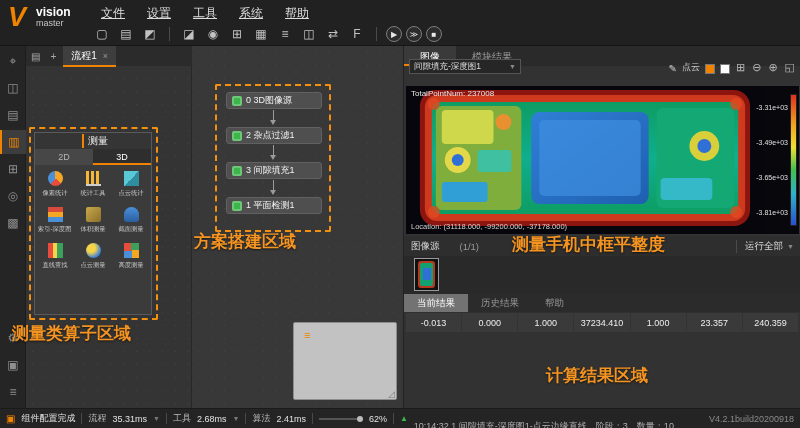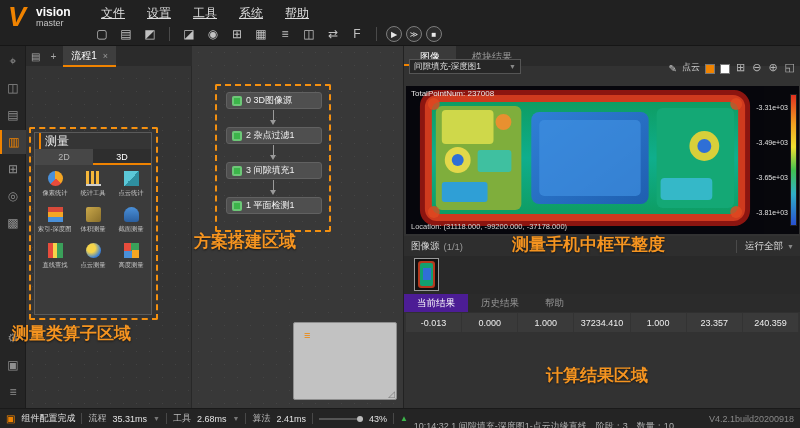--- a/index.html
+++ b/index.html
@@ -29,21 +29,21 @@
   
   .flowpanel { position:absolute; left:26px; top:46px; width:166px; height:362px; background:#343434; border-right:1px solid #282828;
     background-image:radial-gradient(circle,#434343 0.8px,transparent 0.9px); background-size:13px 13px; }
   .fp-header { position:absolute; left:0; top:0; width:166px; height:20px; background:#2b2b2b; display:flex; align-items:center; }
   .fp-icon { font-size:10px; color:#a8a8a8; padding:0 5px; }
   .fp-tab { margin-left:2px; padding:3px 8px 2px 8px; background:#3e3e3e; color:#fff; font-size:10px; border-bottom:2px solid #f08300; display:flex; gap:6px; align-items:center; }
   .fp-tab-close { color:#999; font-size:9px; }
 
   
   .measure { position:absolute; left:34px; top:132px; width:118px; height:183px; background:#3b3b3b; border:1px solid #5a5a5a; z-index:5; }
-  .m-title { height:16px; display:flex; align-items:center; font-size:12px; color:#eee; padding-left:4px; background:#353535; }
+  .m-title { height:16px; display:flex; align-items:center; font-size:10px; color:#eee; padding-left:4px; background:#353535;justify-content:center; }
   .m-title span { border-left:2px solid #f08300; padding-left:4px; }
   .m-tabs { display:flex; height:16px; }
   .m-tab { flex:1; display:flex; align-items:center; justify-content:center; font-size:9px; background:#474747; color:#b5b5b5; }
   .m-tab.active { background:#2e2e2e; color:#fff; box-shadow:inset 0 -2px 0 #f08300; }
   .m-grid { display:grid; grid-template-columns:repeat(3,1fr); padding:3px 1px; row-gap:3px; }
   .m-op { display:flex; flex-direction:column; align-items:center; gap:2px; padding:3px 0; }
   .op-icon { width:15px; height:15px; }
   .i0 { border-radius:50%; background:conic-gradient(#f5a623 0 130deg,#e74c3c 130deg 220deg,#4a90d9 220deg 360deg); }
   .i1 { background:repeating-linear-gradient(90deg,#f5b73a 0 3px,transparent 3px 5px); border-bottom:2px solid #cfcfcf; }
   .i2 { background:linear-gradient(135deg,#5bc8d8 50%,#2f8fa0 50%); }
@@ -86,30 +86,30 @@
 
   .viewport { position:absolute; left:2px; top:40px; width:393px; height:148px; background:#07070c; overflow:hidden; }
   .viewport svg.heat { position:absolute; left:0; top:0; width:358px; height:148px; }
   .ov-points { position:absolute; left:5px; top:3px; font-size:8px; color:#e8e8e8; z-index:3; }
   .ov-location { position:absolute; left:5px; bottom:3px; font-size:7.5px; color:#d2d2d2; z-index:3; }
   .colorbar { position:absolute; right:2px; top:8px; height:132px; display:flex; z-index:3; }
   .cb-labels { display:flex; flex-direction:column; justify-content:space-between; align-items:flex-end; font-size:7px; color:#e0e0e0; margin-right:2px; padding:10px 0; }
   .cb-bar { width:7px; height:132px; background:linear-gradient(180deg,#e03020 0%,#f0a020 22%,#f0e030 40%,#40c050 58%,#30b0c8 76%,#2850d0 100%); border:1px solid #222; }
 
   .src-row { position:absolute; left:0; top:190px; width:397px; height:20px; background:#2e2e2e; display:flex; align-items:center; padding:0 7px; font-size:9.5px; gap:4px; }
-  .src-page { color:#999; }
+  .src-page { color:#999;margin-left:16px; }
   .run-all { display:flex; align-items:center; gap:4px; border-left:1px solid #4a4a4a; padding-left:8px; color:#ddd; }
 
   .thumbs { position:absolute; left:0; top:210px; width:397px; height:38px; background:#292929; }
   .thumb { position:absolute; left:10px; top:2px; width:25px; height:33px; border:1px solid #9a9a9a; background:#111; }
   .thumb svg { width:100%; height:100%; display:block; }
 
   .res-tabs { position:absolute; left:0; top:248px; width:397px; height:18px; background:#2b2b2b; display:flex; }
   .res-tab { padding:3px 13px; font-size:9.5px; color:#999; }
-  .res-tab.active { background:#4c1d95; color:#fff; }
+  .res-tab.active { background:#737373; color:#fff; }
 
   .rtable { position:absolute; left:2px; top:266px; width:393px; }
   .tr { display:flex; }
   .th { flex:1; height:20px; background:#454545; border-right:1px solid #383838; font-size:8px; letter-spacing:-0.5px; color:#c8c8c8;
     display:flex; align-items:center; justify-content:center; white-space:nowrap; overflow:hidden; }
   .td { flex:1; height:20px; background:#3a3a3a; border-right:1px solid #333; border-top:1px solid #303030; font-size:9px; color:#eee;
     display:flex; align-items:center; justify-content:center; }
 
   
   .dash-box { position:absolute; border:2px dashed #f49010; border-radius:2px; z-index:30; pointer-events:none; }
@@ -400,20 +400,20 @@
     <span>工具</span>
     <span class="sb-strong">2.68ms</span>
     <span class="sb-caret">▼</span>
     <span class="sb-sep"></span>
     <span>算法</span>
     <span class="sb-strong">2.41ms</span>
     <span class="sb-sep"></span>
     <span class="sb-slider">
         <span class="sb-knob"></span>
       </span>
-    <span class="sb-strong">43%</span>
+    <span class="sb-strong">62%</span>
     <span class="sb-sep"></span>
     <span class="sb-green">▲</span>
     <span class="sb-log">10:14:32 1.间隙填充-深度图1-点云边缘直线，阶段：3，数量：10</span>
     <span class="sb-version">V4.2.1build20200918</span>
   </div>
 
 </div>
 
 </body></html>

